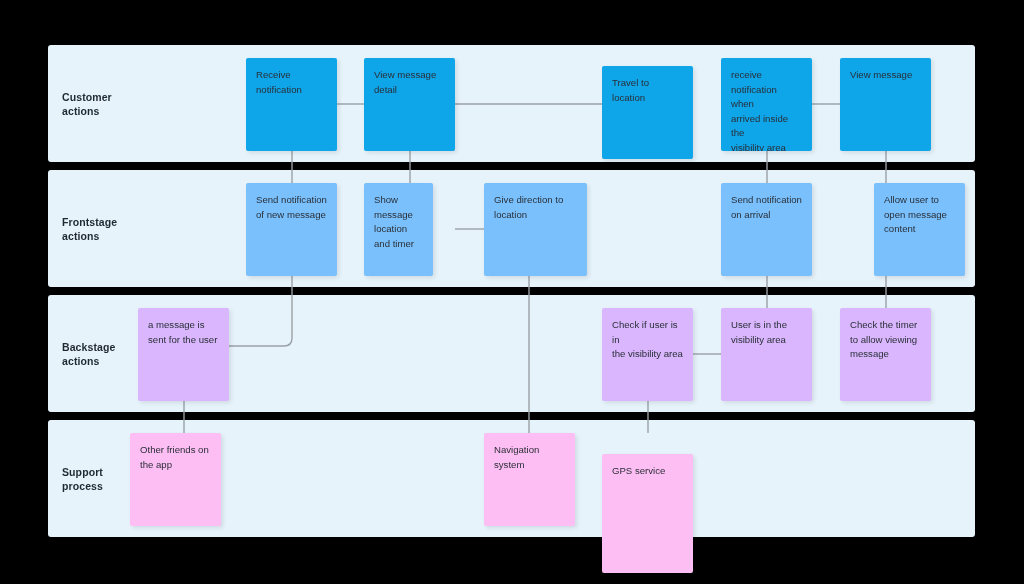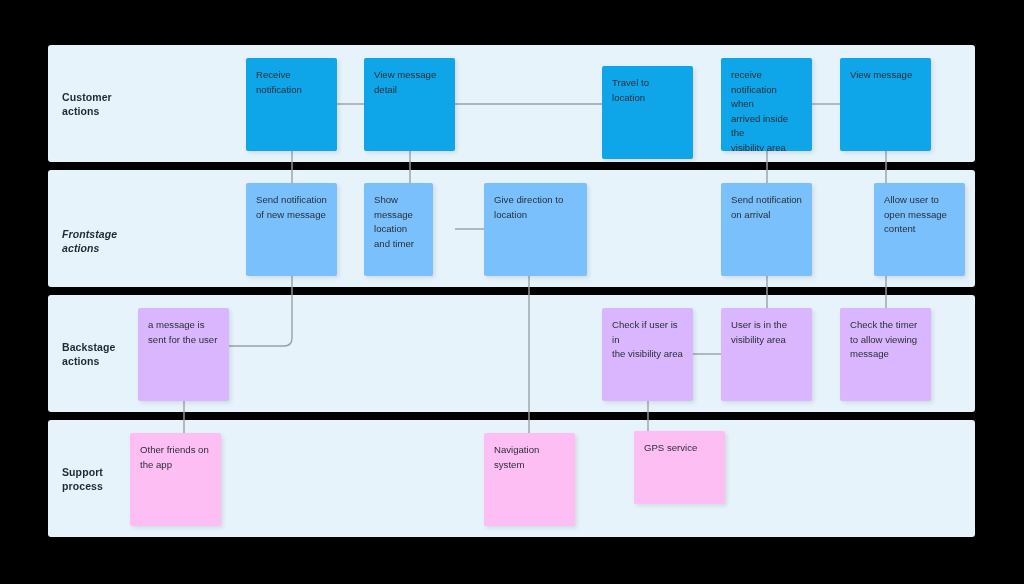--- a/index.html
+++ b/index.html
@@ -36,21 +36,21 @@
     left: 62px;
     font-size: 10.5px;
     font-weight: bold;
     color: #1f2933;
     line-height: 14px;
     letter-spacing: 0.1px;
     white-space: pre-line;
     width: 80px;
   }
   #label-0 { top: 90px; }
-  #label-1 { top: 227px; font-style: italic; }
+  #label-1 { top: 215px; }
   #label-2 { top: 340px; }
   #label-3 { top: 465px; }
 
   .connectors {
     position: absolute;
     left: 0;
     top: 0;
     width: 1024px;
     height: 584px;
     pointer-events: none;
@@ -138,16 +138,16 @@
 the visibility area</div>
       <div class="card c-purple" style="left: 721px; top: 308px; width: 91px; height: 93px;">User is in the
 visibility area</div>
       <div class="card c-purple" style="left: 840px; top: 308px; width: 91px; height: 93px;">Check the timer
 to allow viewing
 message</div>
       <div class="card c-pink" style="left: 130px; top: 433px; width: 91px; height: 93px;">Other friends on
 the app</div>
       <div class="card c-pink" style="left: 484px; top: 433px; width: 91px; height: 93px;">Navigation
 system</div>
-      <div class="card c-pink" style="left: 602px; top: 431px; width: 91px; height: 73px; margin-left: 32px;">GPS service</div>
+      <div class="card c-pink" style="left: 602px; top: 454px; width: 91px; height: 119px;">GPS service</div>
     </div>
 
 </div>
 
 </body></html>

